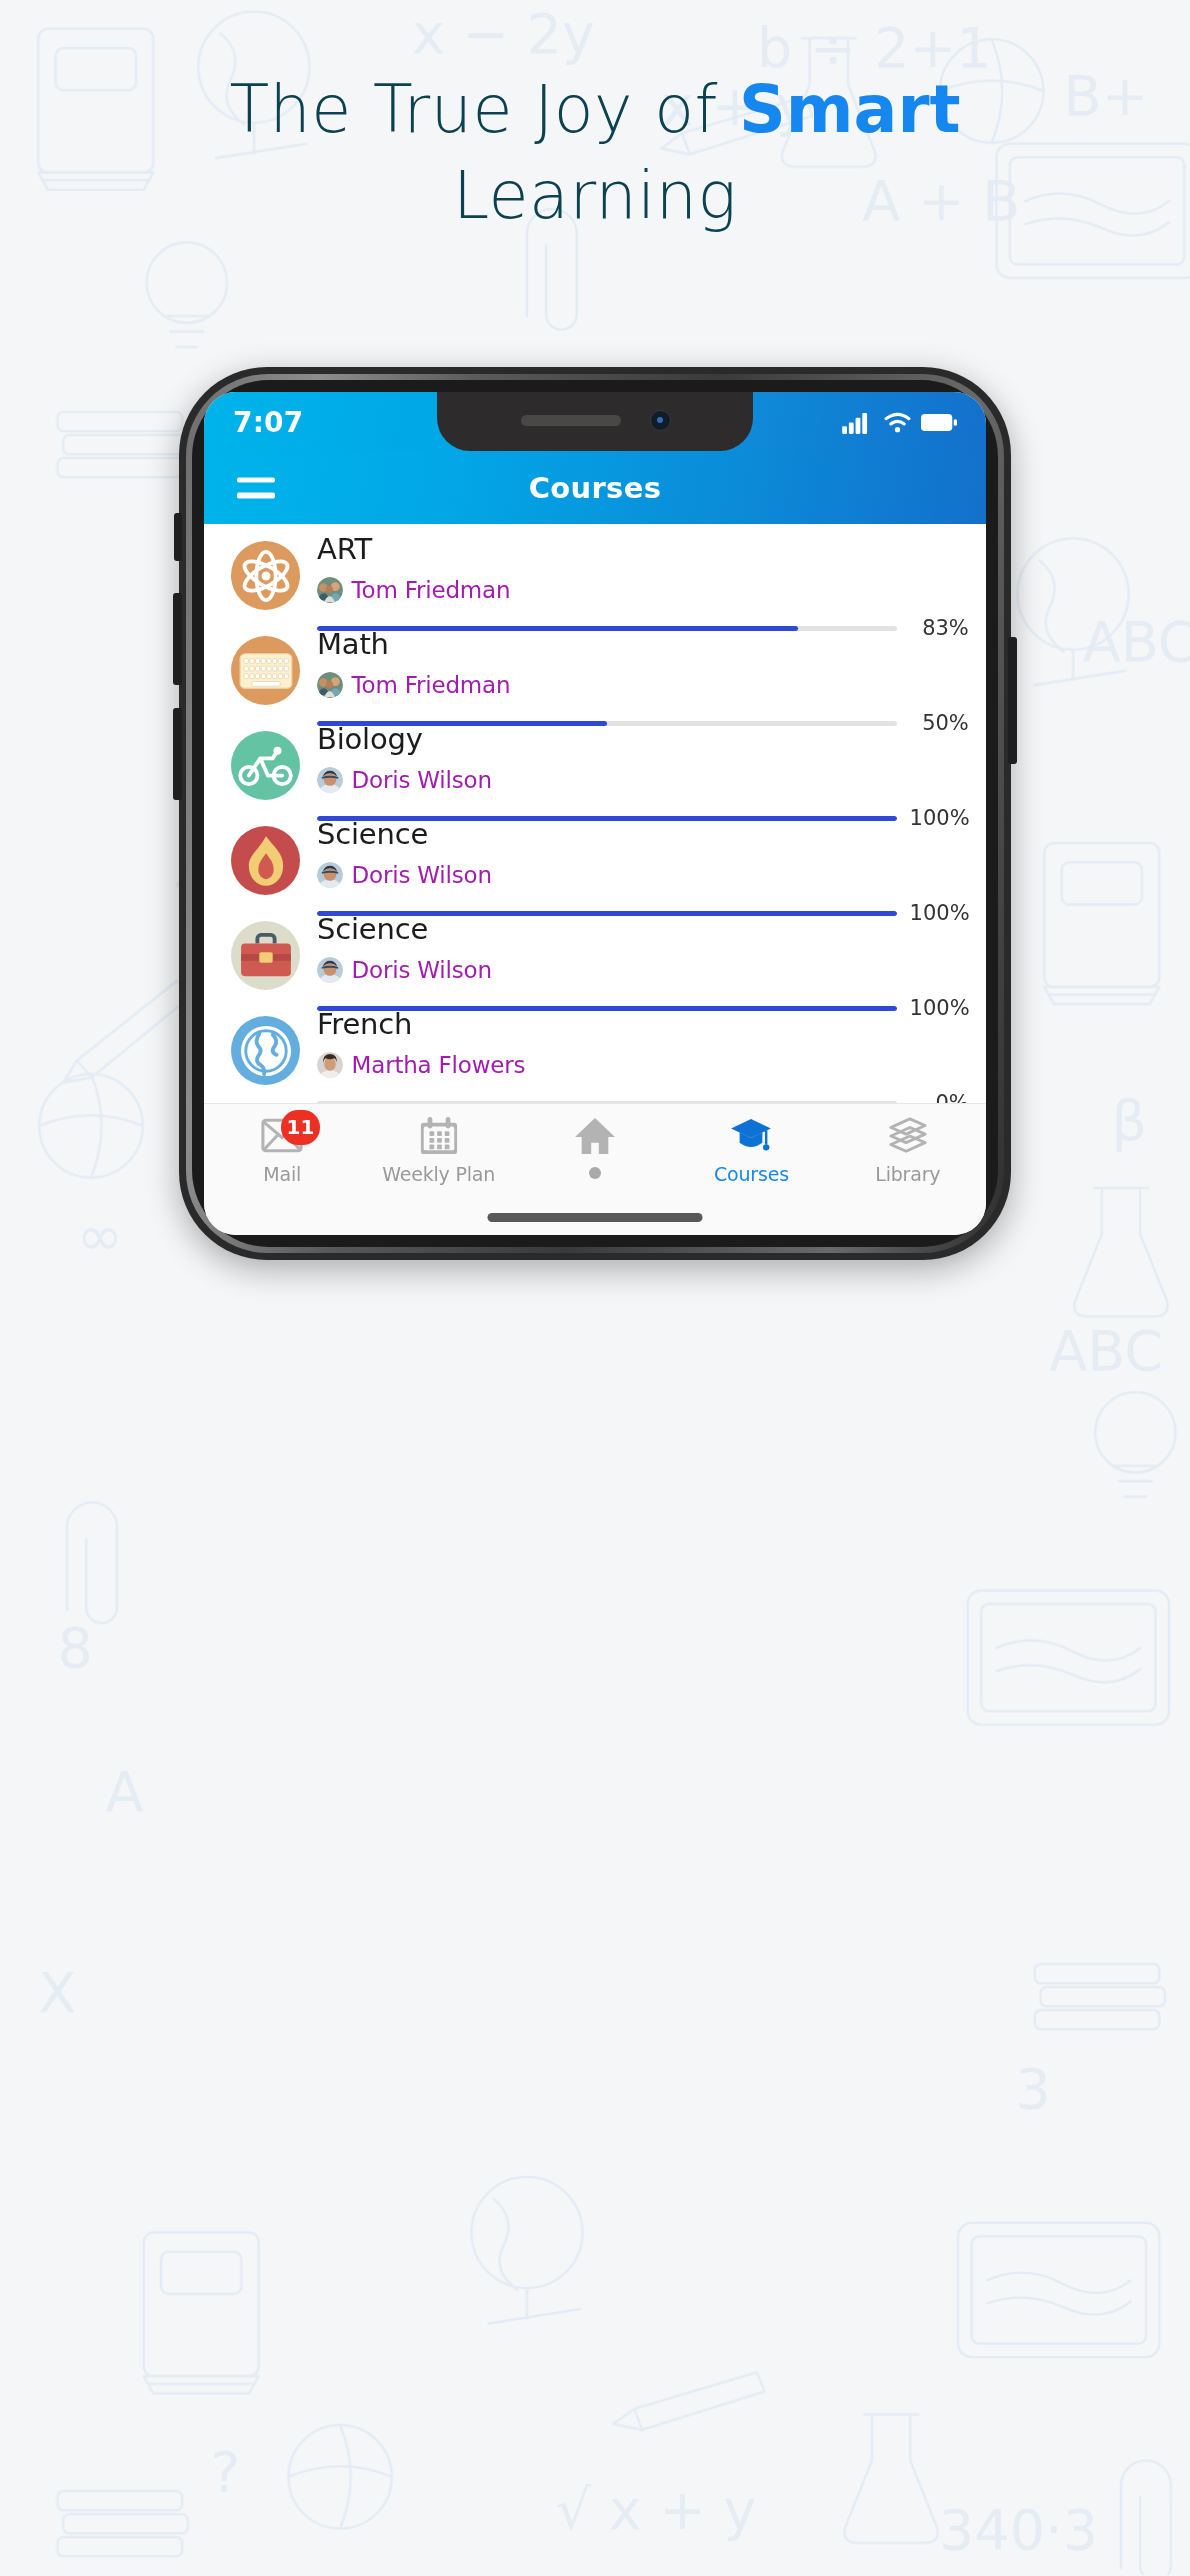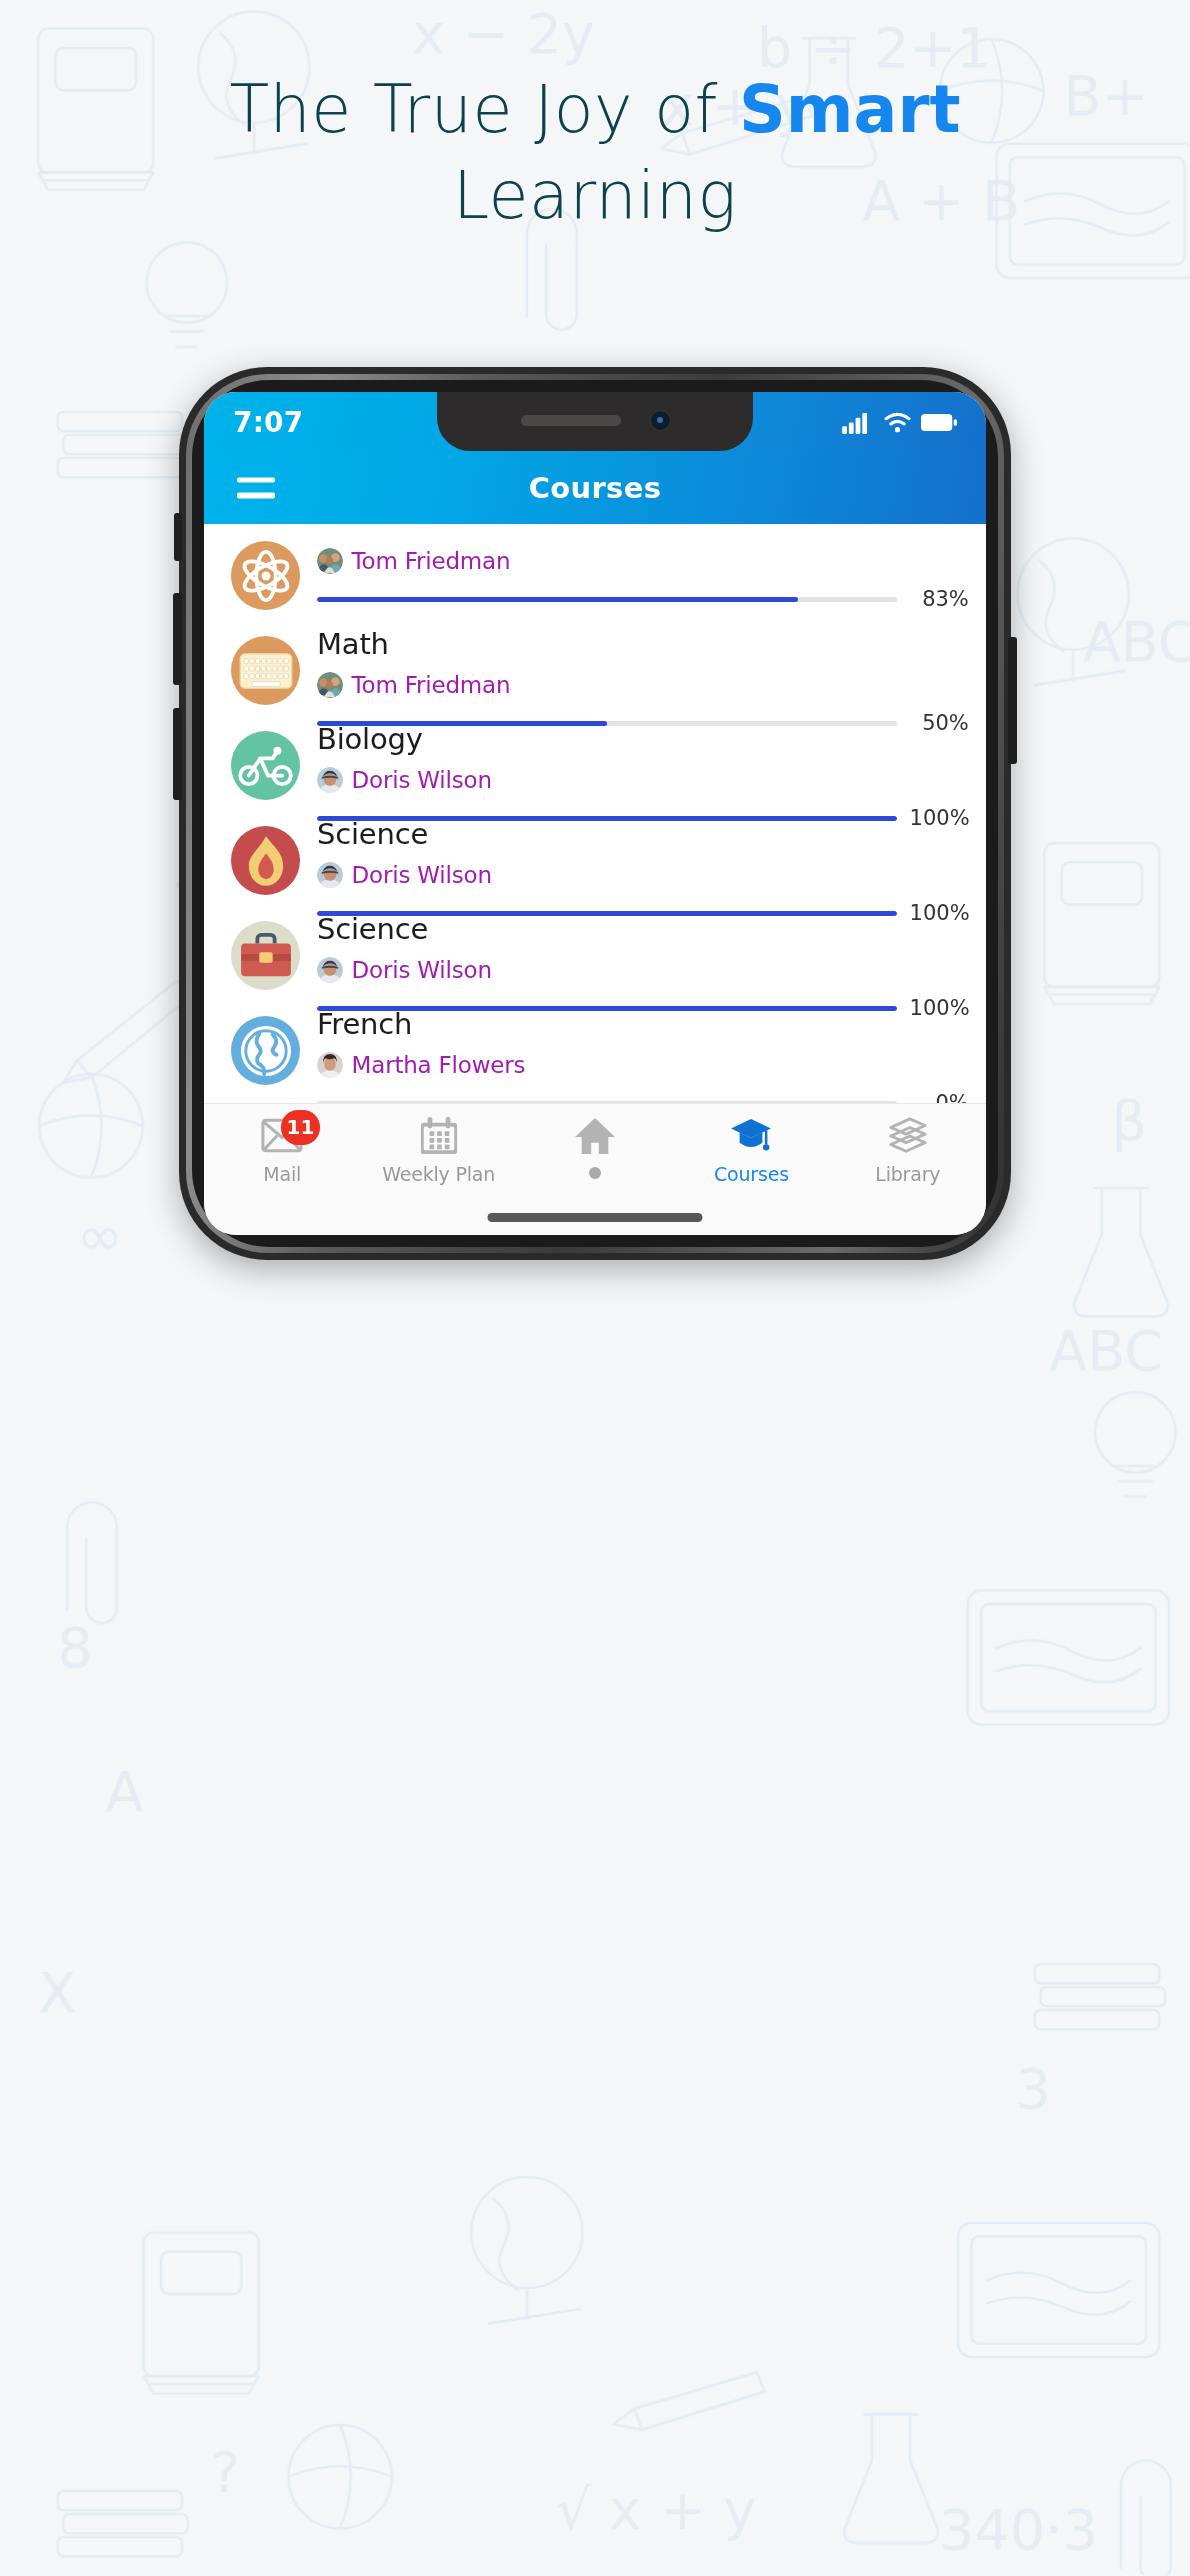--- a/index.html
+++ b/index.html
@@ -498,20 +498,21 @@
             <svg width="54" height="54" viewBox="0 0 56 56">
         <g stroke="white" stroke-width="4" fill="none">
           <ellipse cx="28" cy="28" rx="10" ry="25"></ellipse>
           <ellipse cx="28" cy="28" rx="10" ry="25" transform="rotate(60 28 28)"></ellipse>
           <ellipse cx="28" cy="28" rx="10" ry="25" transform="rotate(120 28 28)"></ellipse>
         </g>
         <circle cx="28" cy="28" r="4.6" fill="white"></circle>
       </svg>
           </div>
     <div class="course-body">
+      <div class="course-title">ART</div>
       <div class="course-teacher-row">
         <span class="teacher-avatar"><svg viewBox="0 0 27 27" width="26" height="26">
     <circle cx="13.5" cy="13.5" r="13.5" fill="#6f8f7c"></circle>
     <circle cx="6.5" cy="11" r="4.4" fill="#c98f64"></circle>
     <path d="M0.5 24 q2.5 -7 6.5 -7 q4 0 6 7 Z" fill="#3e5a6b"></path>
     <circle cx="19" cy="10" r="4.6" fill="#d8a27a"></circle>
     <path d="M12 25 q3 -8 7 -8 q4.4 0 7 8 Z" fill="#6fa9b8"></path>
     <circle cx="13" cy="13" r="3.6" fill="#b97c55"></circle>
     <path d="M7.5 26 q2.4 -6 5.5 -6 q3.1 0 5.5 6 Z" fill="#e0ddd6"></path>
   </svg></span>

